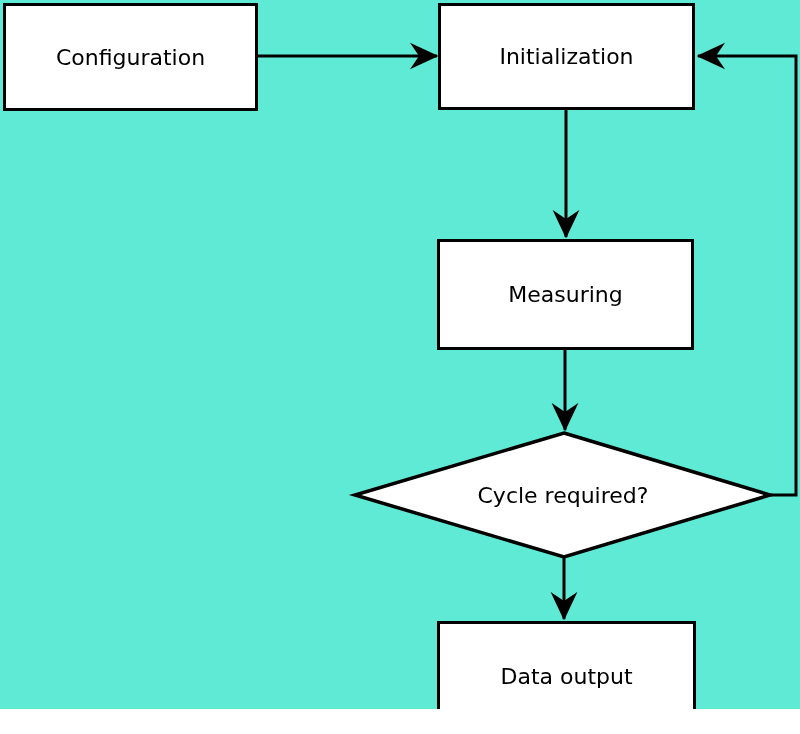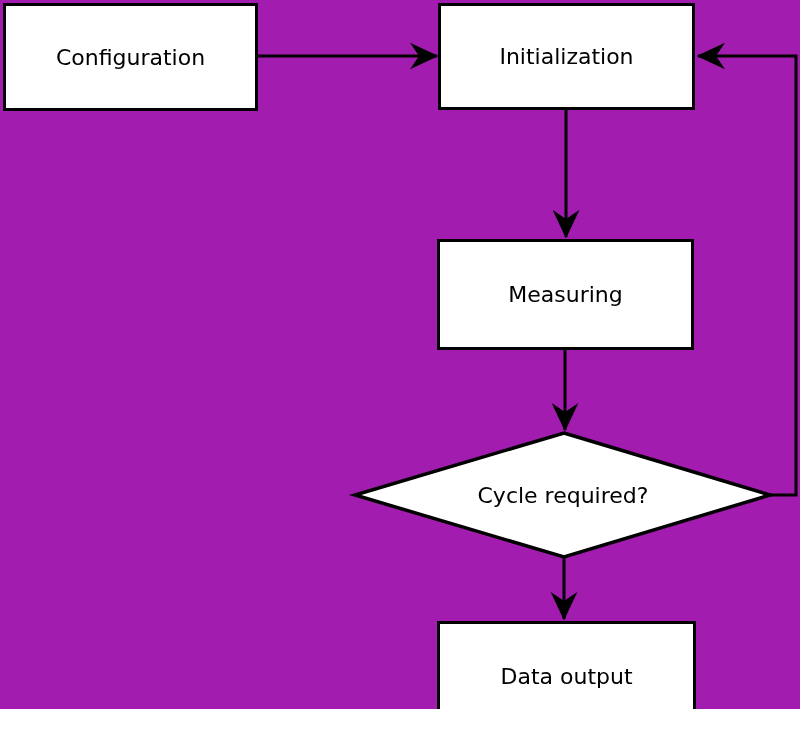--- a/index.html
+++ b/index.html
@@ -4,21 +4,21 @@
 <style>
   html, body {
     margin: 0;
     padding: 0;
     background: #ffffff;
   }
   .canvas {
     position: relative;
     width: 800px;
     height: 709px;
-    background: #a21caf;
+    background: #5eead4;
     font-family: "DejaVu Sans", sans-serif;
   }
   svg { display: block; }
   .node-rect {
     fill: #ffffff;
     stroke: #000000;
     stroke-width: 3;
   }
   .node-diamond {
     fill: #ffffff;

